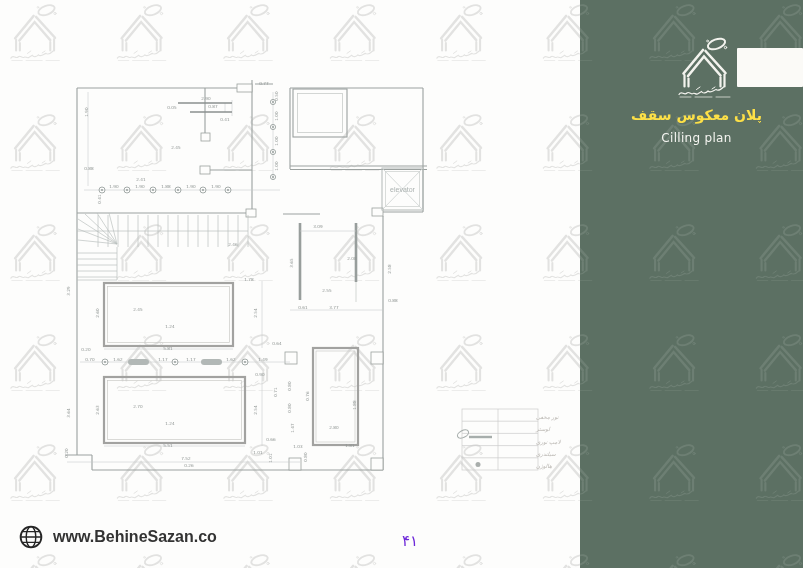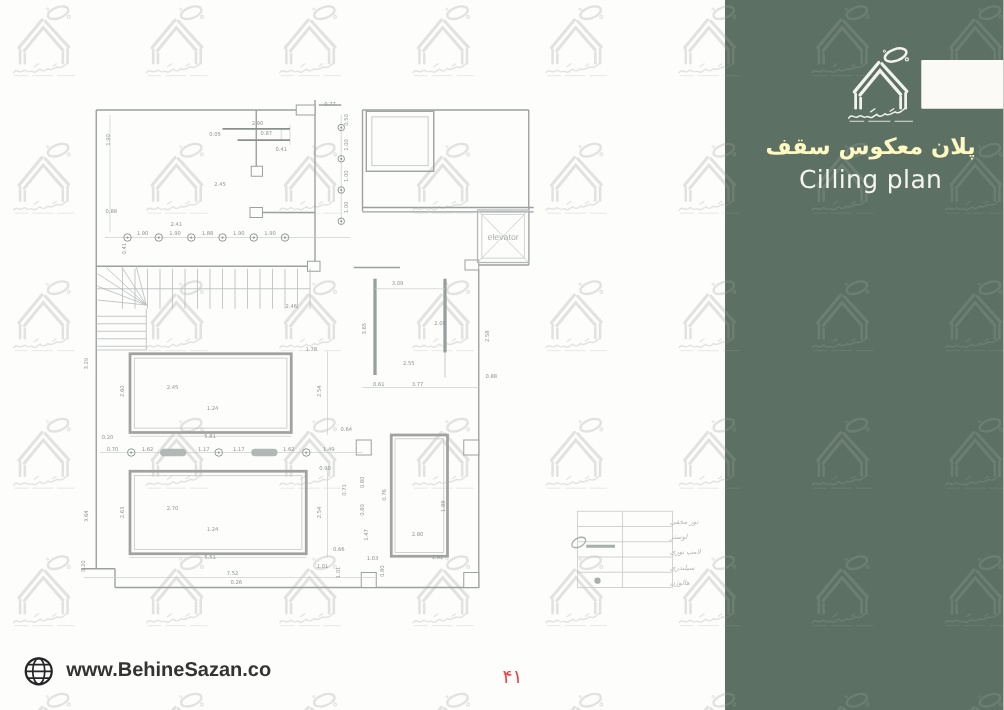--- a/index.html
+++ b/index.html
@@ -9,28 +9,28 @@
   .layer{position:absolute;left:0;top:0;width:803px;height:568px;}
   .wm-use{stroke:#d3d3d1;opacity:.62;fill:none;}
   .wm-use-white{stroke:#ffffff;opacity:.10;fill:none;}
   
   .sidebar{position:absolute;left:580px;top:0;width:223px;height:568px;background:#5c7063;overflow:hidden;}
   .sb-wm{position:absolute;left:0;top:0;width:223px;height:568px;}
   .logo{position:absolute;left:96px;top:28px;width:60px;height:79px;}
   .logo-use{stroke:#f3f3ee;fill:none;}
   .tab{position:absolute;left:157px;top:48px;width:66px;height:39px;background:#fbfaf7;border-radius:1px;}
   .title-fa{position:absolute;top:107px;left:18px;right:8px;text-align:center;direction:rtl;
-            font-family:"DejaVu Sans",sans-serif;font-size:18px;font-weight:bold;color:#fef9c3;}
+            font-family:"DejaVu Sans",sans-serif;font-size:14px;font-weight:bold;color:#fde047;}
   .title-en{position:absolute;top:131px;left:18px;right:8px;text-align:center;
-            font-family:"DejaVu Sans",sans-serif;font-size:20px;color:#f4f4f0;letter-spacing:.3px;}
+            font-family:"DejaVu Sans",sans-serif;font-size:12px;color:#f4f4f0;letter-spacing:.3px;}
   
   .footer{position:absolute;left:18px;top:522px;height:30px;display:flex;align-items:center;gap:9px;}
   .url{font-family:"Liberation Sans",sans-serif;font-size:16px;font-weight:600;color:#333;}
   .pagenum{position:absolute;left:393px;top:532px;width:34px;text-align:center;
-           font-family:"DejaVu Sans",sans-serif;font-size:15px;color:#ef4444;}
+           font-family:"DejaVu Sans",sans-serif;font-size:15px;color:#6d28d9;}
   
   .wall{stroke:#9ba19f;stroke-width:1.1;fill:none;}
   .wall-thin{stroke:#c0c5c3;stroke-width:.7;fill:none;}
   .endbox{stroke:#9ba19f;stroke-width:.8;fill:#fdfdfc;}
   .stair{stroke:#b7bdbb;stroke-width:.65;fill:none;}
   .panel{stroke:#a2a2a0;stroke-width:2.2;fill:none;}
   .panel-in{stroke:#cacac8;stroke-width:.7;fill:none;}
   .bar{stroke:#989e9c;stroke-width:2.6;fill:none;}
   .dimline{stroke:#c7ccca;stroke-width:.55;fill:none;}
   .beam{stroke:#8a908e;stroke-width:1.4;fill:none;}

